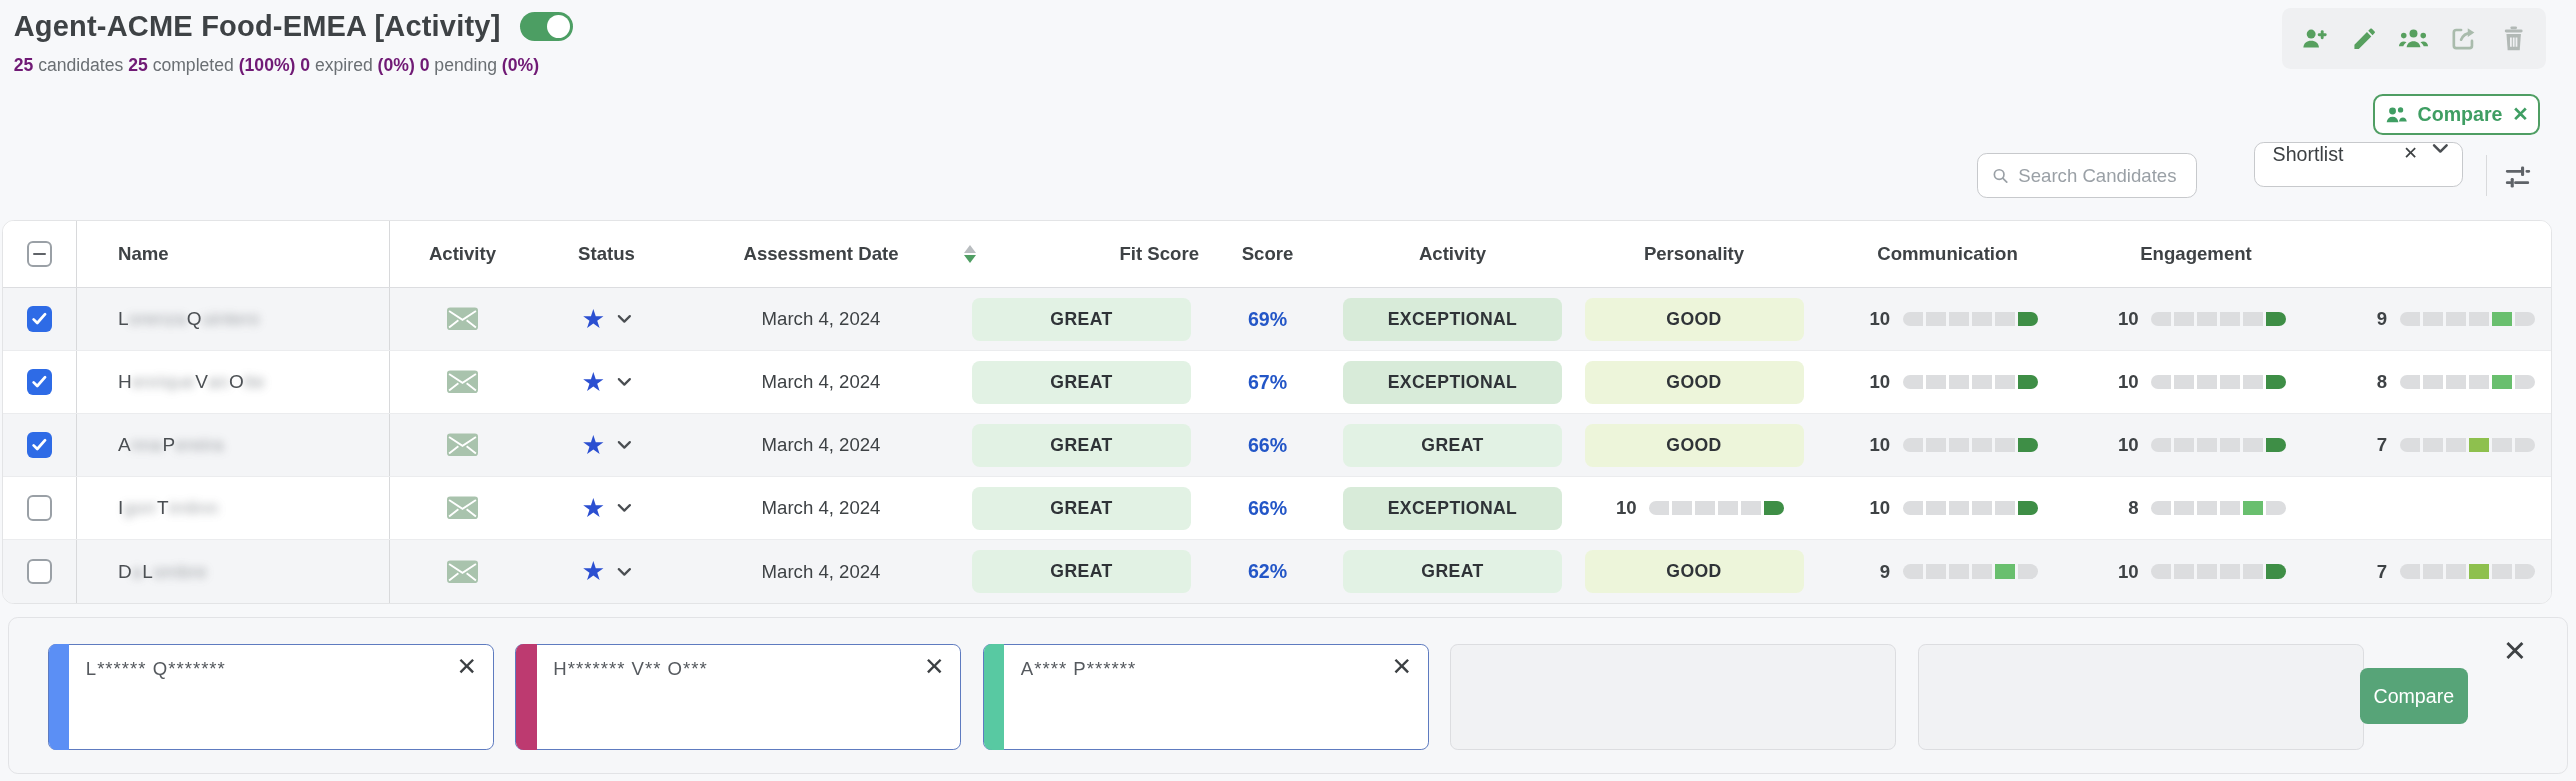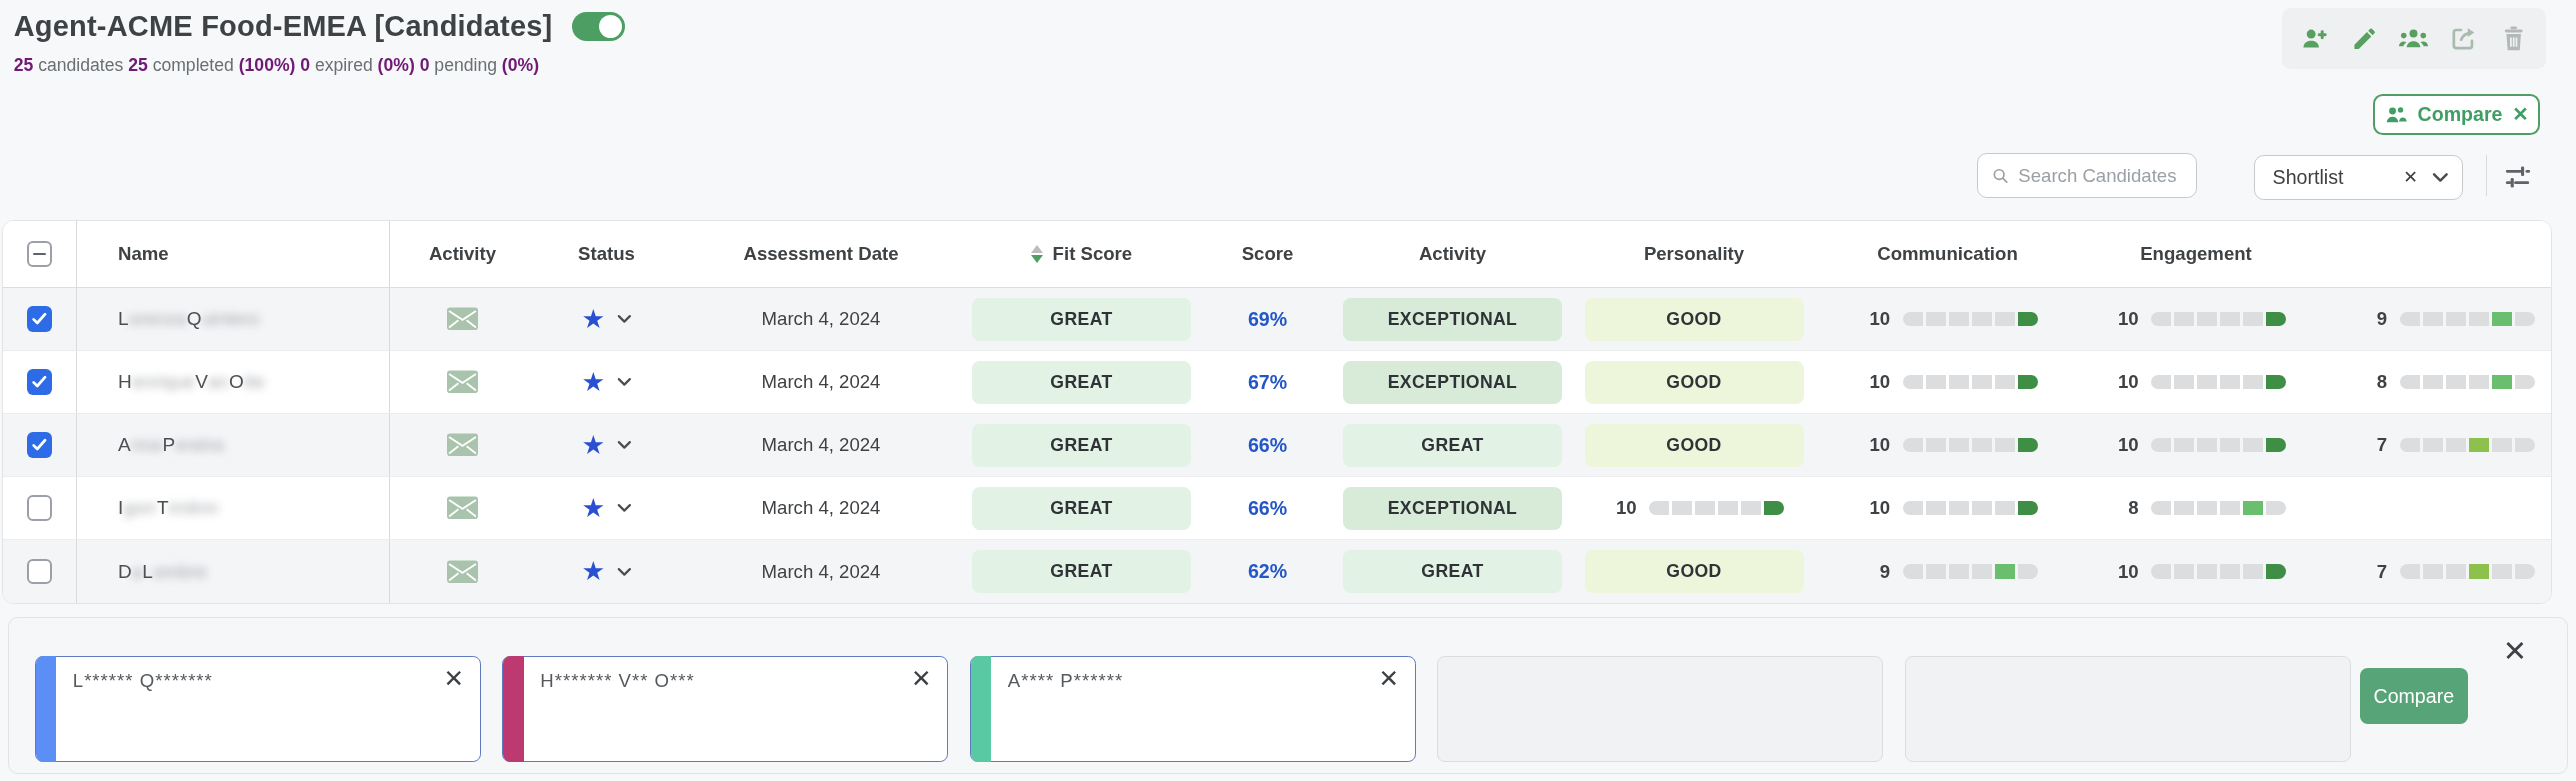--- a/index.html
+++ b/index.html
@@ -19,21 +19,21 @@
 
   
   .compare-pill { position: absolute; left: 2373px; top: 94px; width: 167px; height: 41px; background: #fff; border: 2px solid #4f9e63; border-radius: 9.8px; display: flex; align-items: center; justify-content: center; gap: 9.8px; cursor: pointer; }
   .compare-pill .lbl { color: #3f9e63; font-weight: 700; font-size: 19.6px; }
   .compare-pill .x { color: #3f9e63; font-size: 19.6px; font-weight: 700; }
 
   
   .search { position: absolute; left: 1977px; top: 153px; width: 220px; height: 45px; background: #fff; border: 1px solid #c7c9cc; border-radius: 9.8px; display: flex; align-items: center; gap: 9.8px; padding: 0 13.7px; }
   .search input { border: none; outline: none; width: 100%; font-size: 18.6px; color: #3c4043; font-family: "Liberation Sans", sans-serif; background: transparent; }
   .search input::placeholder { color: #9aa0a6; }
-  .select { position: absolute; left: 2254px; top: 155px; width: 209px; height: 45px; background: #fff; border: 1px solid #c7c9cc; border-radius: 9.8px; display: flex; align-items: center; padding: 0 13.7px 0 17.6px; cursor: pointer; }
+  .select { position: absolute; left: 2254px; top: 142px; width: 209px; height: 45px; background: #fff; border: 1px solid #c7c9cc; border-radius: 9.8px; display: flex; align-items: flex-start; padding: 0 13.7px 0 17.6px; cursor: pointer; }
   .select .val { font-size: 19.6px; color: #3c4043; flex: 1; }
   .select .clr { font-size: 17.6px; color: #3c4043; margin-right: 13.7px; cursor: pointer; }
   .vdiv { position: absolute; left: 2486px; top: 155px; width: 1px; height: 41px; background: #d9dadc; }
   .tunebtn { position: absolute; left: 2500px; top: 159px; width: 35px; height: 35px; display: flex; align-items: center; justify-content: center; cursor: pointer; }
 
   
   .table { position: absolute; left: 2px; top: 220px; width: 2550px; background: #fff; border: 1px solid #e3e4e6; border-radius: 11.8px; overflow: hidden; }
   .trow { display: grid; grid-template-columns: 74px 313px 145px 143px 286px 235px 137px 233px 250px 257px 240px 257px; align-items: center; }
   .thead { height: 67px; border-bottom: 1px solid #dcdde0; background: #fff; }
   .th { font-size: 18.6px; font-weight: 700; color: #3e4245; text-align: center; }
@@ -63,42 +63,42 @@
   .metric { display: flex; align-items: center; }
   .mnum { width: 33px; text-align: right; font-size: 18.6px; font-weight: 700; color: #3e4245; margin-right: 12.7px; }
   .bar { display: flex; gap: 2.9px; width: 135px; }
   .seg { flex: 1; height: 14.7px; background: #dcdddf; }
   .seg:first-child { border-radius: 7.8px 0 0 7.8px; }
   .seg:last-child { border-radius: 0 7.8px 7.8px 0; }
 
   .sort { display: inline-flex; flex-direction: column; gap: 2.9px; margin-right: 9.8px; vertical-align: middle; }
   .sort .up { width: 0; height: 0; border-left: 6.9px solid transparent; border-right: 6.9px solid transparent; border-bottom: 8.8px solid #b9bdc0; }
   .sort .dn { width: 0; height: 0; border-left: 6.9px solid transparent; border-right: 6.9px solid transparent; border-top: 8.8px solid #4f9e63; }
-  .c-fit { display: flex; align-items: center; justify-content: center; }
+  .c-fit { display: flex; align-items: center; justify-content: space-between; }
   .c-ei span { display: inline-block; max-width: 157px; line-height: 1.25; }
 
   
   .tray { position: absolute; left: 7.8px; top: 617px; width: 2560px; height: 157px; background: #f6f7f9; border: 1px solid #e2e3e6; border-radius: 9.8px; }
-  .slots { position: absolute; left: 26px; top: 25.5px; display: flex; gap: 21.5px; margin-top: 12px; }
+  .slots { position: absolute; left: 39px; top: 25.5px; display: flex; gap: 21.5px; }
   .slot { position: relative; width: 446px; height: 106px; border-radius: 7.8px; }
   .slot.filled { background: #fff; border: 1px solid #5e7bc0; }
   .slot.empty { background: #f1f2f4; border: 1px solid #dcdde0; }
   .stripe { position: absolute; left: 0; top: -1px; bottom: -1px; width: 20.6px; border-radius: 7.8px 0 0 7.8px; }
   .slot .slabel { position: absolute; left: 37px; top: 13.7px; font-size: 18.6px; color: #55595e; letter-spacing: 1px; }
   .slot .sx { position: absolute; right: 15.7px; top: 7.8px; font-size: 24.5px; color: #3c4043; cursor: pointer; font-weight: 400; }
   .tray-compare { position: absolute; left: 2351px; top: 50px; width: 108px; height: 56px; background: #57a478; border: none; border-radius: 7.8px; color: #fff; font-size: 19.6px; font-family: "Liberation Sans", sans-serif; cursor: pointer; }
   .tray-x { position: absolute; left: 2494px; top: 15.7px; font-size: 29px; color: #3e4245; cursor: pointer; }
 </style>
 </head>
 <body>
 
 <div class="page">
 
   <div class="titlebar">
-    <div class="title">Agent-ACME Food-EMEA [Candidates]</div>
+    <div class="title">Agent-ACME Food-EMEA [Activity]</div>
     <div class="toggle">
         <div class="knob"></div>
       </div>
   </div>
   <div class="stats" id="stats"><b>25</b> <span>candidates</span> <b>25</b> <span>completed</span> <b>(100%)</b> <b>0</b> <span>expired</span> <b>(0%)</b> <b>0</b> <span>pending</span> <b>(0%)</b></div>
 
   <div class="toolbar">
     <div class="tbtn">
       <svg width="29" height="29" viewBox="0 0 26 24">
           <circle cx="10" cy="8" r="4" fill="#57a05f"></circle>

